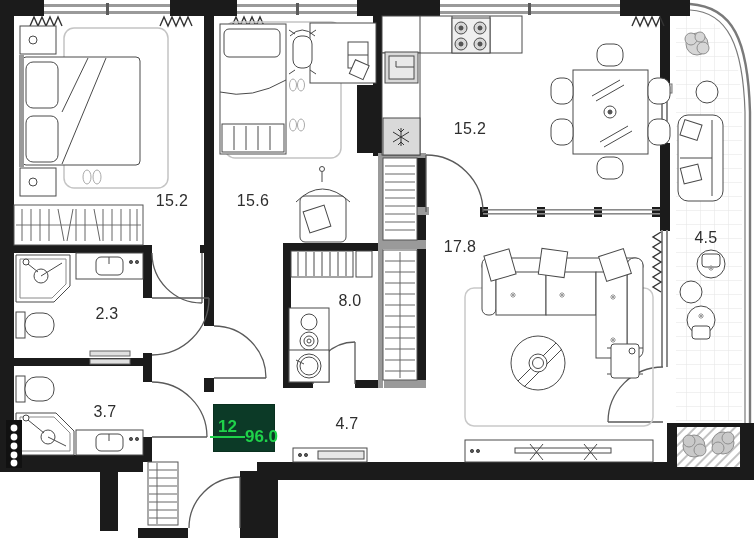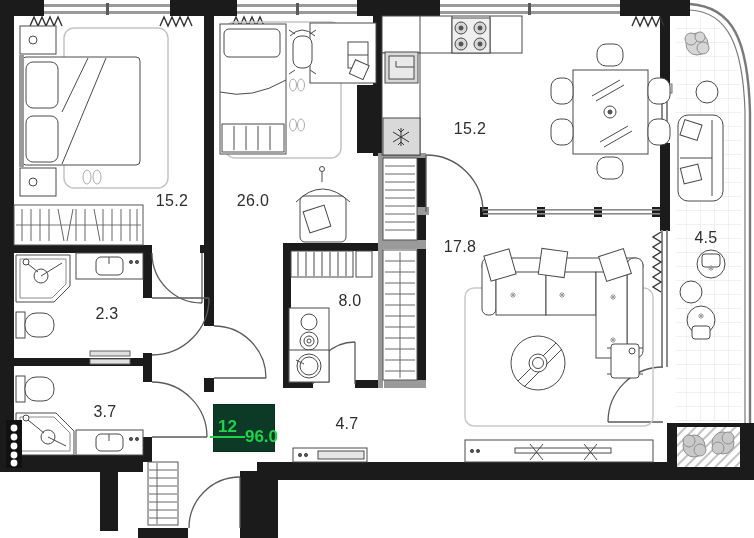--- a/index.html
+++ b/index.html
@@ -527,21 +527,21 @@
     <circle cx="691" cy="292" r="11"></circle>
     <g>
       <circle cx="701" cy="320" r="14"></circle>
       <rect x="692" y="326" width="18" height="13" rx="3"></rect>
       <use href="#spark" x="701" y="316"></use>
     </g>
   </g>
 </svg>
 
   <div class="room-label" style="left:172px;top:201px"><span>15.2</span></div>
-  <div class="room-label" style="left:253px;top:201px"><span>26.0</span></div>
+  <div class="room-label" style="left:253px;top:201px"><span>15.6</span></div>
   <div class="room-label" style="left:470px;top:129px"><span>15.2</span></div>
   <div class="room-label" style="left:460px;top:247px"><span>17.8</span></div>
   <div class="room-label" style="left:706px;top:238px"><span>4.5</span></div>
   <div class="room-label" style="left:107px;top:314px"><span>2.3</span></div>
   <div class="room-label" style="left:105px;top:412px"><span>3.7</span></div>
   <div class="room-label" style="left:350px;top:301px"><span>8.0</span></div>
   <div class="room-label" style="left:347px;top:424px"><span>4.7</span></div>
 
   <div class="badge">
     <span class="unit">12</span>

